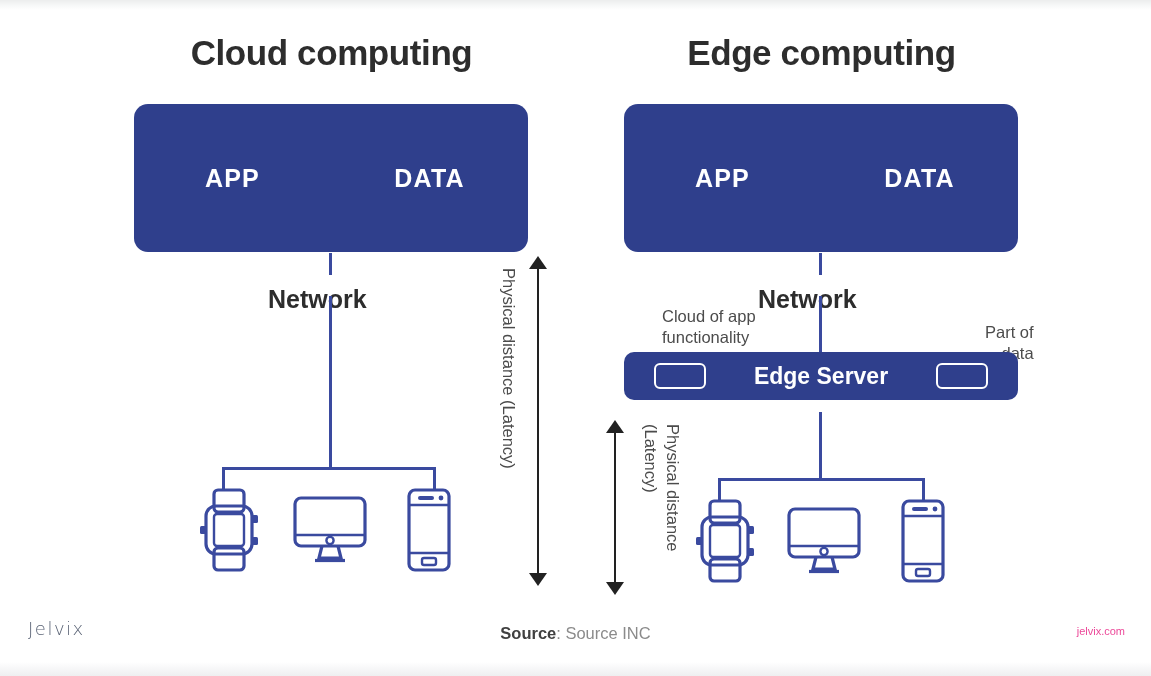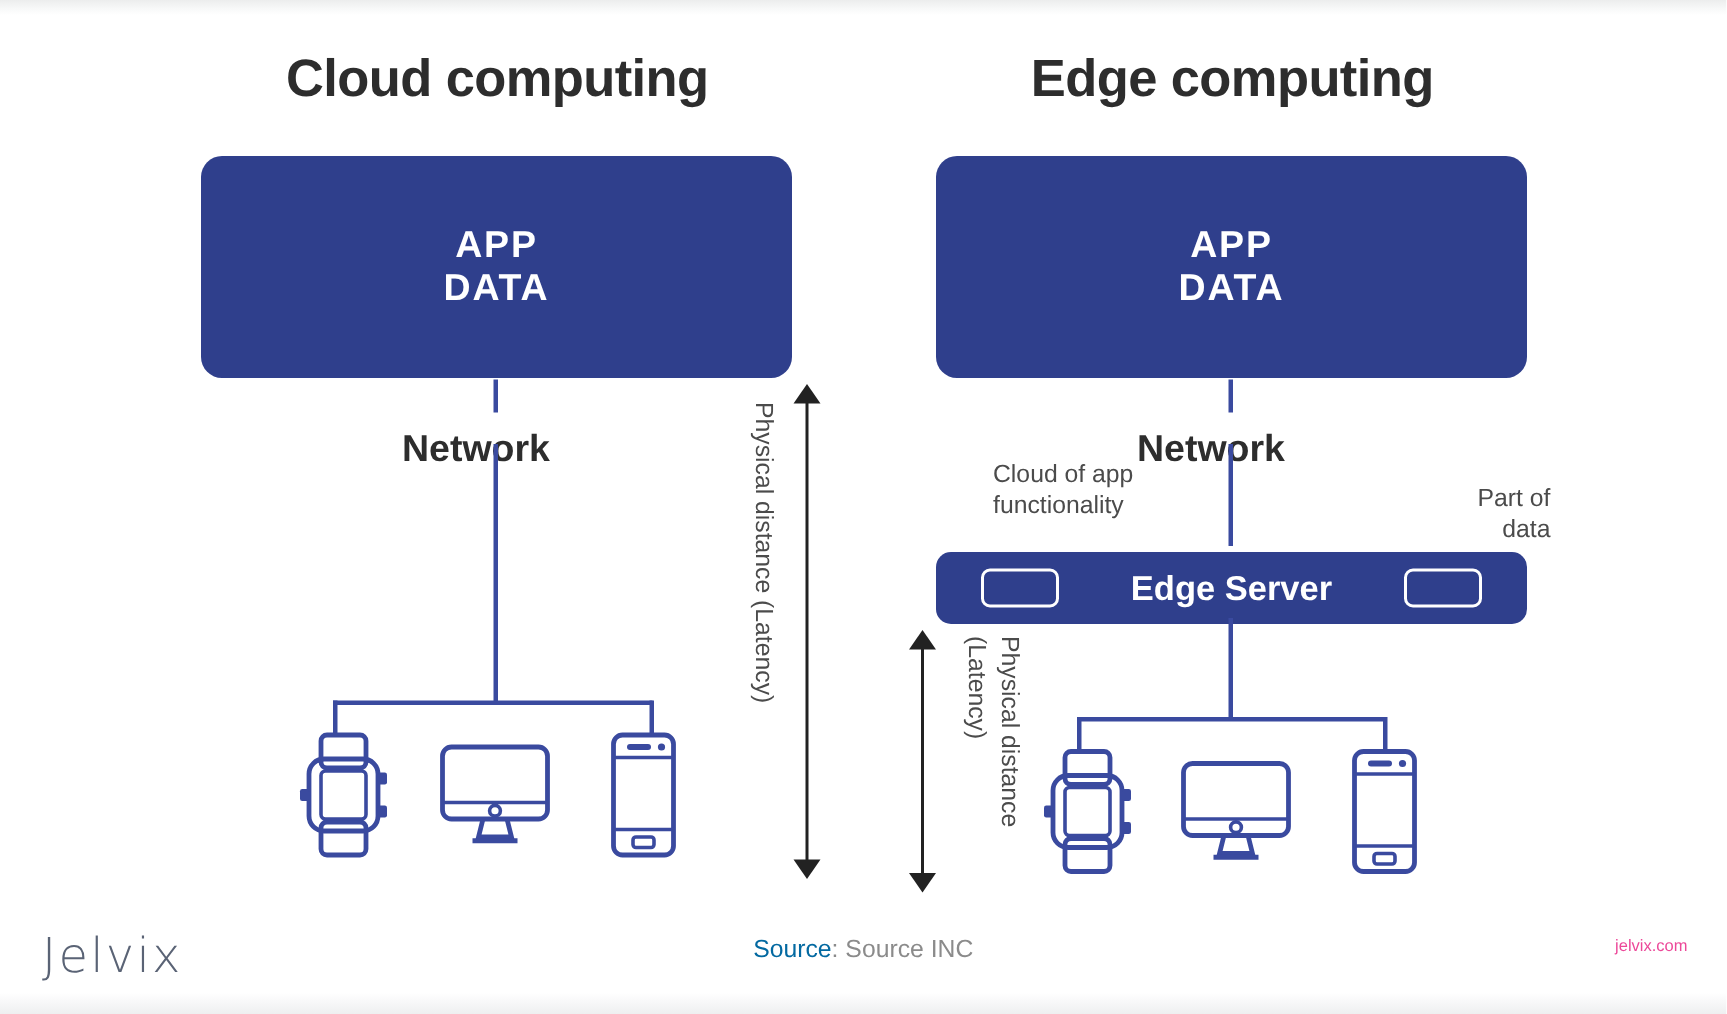--- a/index.html
+++ b/index.html
@@ -37,21 +37,20 @@
   #title-edge{left:490px;top:33px;width:663px;}
 
   
   .cloudbox{
     position:absolute;
     background:#2f3f8c;
     border-radius:14px;
     display:flex;
     align-items:center;
     justify-content:center;
-    flex-direction:column;
   }
   #cloudbox-left{left:134px;top:104px;width:394px;height:148px;}
   #cloudbox-right{left:624px;top:104px;width:394px;height:148px;}
   .cloudbox .slot{
     color:#ffffff;
     font-size:25px;
     font-weight:bold;
     letter-spacing:1.2px;
     width:50%;
     text-align:center;
@@ -83,21 +82,21 @@
   
   #rv-a{left:819px;top:253px;height:22px;}
   #rv-b{left:819px;top:296px;height:68px;}
   #rv-c{left:819px;top:412px;height:68px;}
   #rh-bus{left:718px;top:478px;width:206px;}
   #rv-leg1{left:718px;top:478px;height:22px;}
   #rv-leg2{left:922px;top:478px;height:22px;}
 
   
   #edge-server-bar{
-    position:absolute;left:624px;top:368px;width:394px;height:48px;
+    position:absolute;left:624px;top:352px;width:394px;height:48px;
     background:#2f3f8c;border-radius:10px;
     display:flex;align-items:center;justify-content:space-between;
     padding:0 30px;box-sizing:border-box;
   }
   .edge-chip{
     width:48px;height:22px;
     border:2px solid #ffffff;border-radius:6px;
     flex:0 0 auto;
   }
   #edge-server-label{
@@ -156,29 +155,29 @@
   #desk-left{left:292px;top:495px;}
   #phone-left{left:406px;top:487px;}
   #watch-right{left:692px;top:498px;}
   #desk-right{left:786px;top:506px;}
   #phone-right{left:900px;top:498px;}
 
   
   #footer{position:absolute;left:0;top:610px;width:1151px;height:46px;}
   #brand-logo{
     position:absolute;left:28px;top:8px;
-    font-size:32px;color:#5a6375;
+    font-size:18px;color:#5a6375;
     font-family:"DejaVu Sans", sans-serif;
     font-weight:300;letter-spacing:1.5px;
   }
   #source-text{
     position:absolute;left:0;top:14px;width:1151px;text-align:center;
     font-size:16.5px;color:#8b8b8b;
   }
-  #source-text b{color:#0369a1;font-weight:normal;}
+  #source-text b{color:#404040;font-weight:bold;}
   #site-url{
     position:absolute;right:26px;top:15px;
     font-size:11px;color:#ec4899;
   }
 </style>
 </head>
 <body>
 
 <div class="stage">
 

